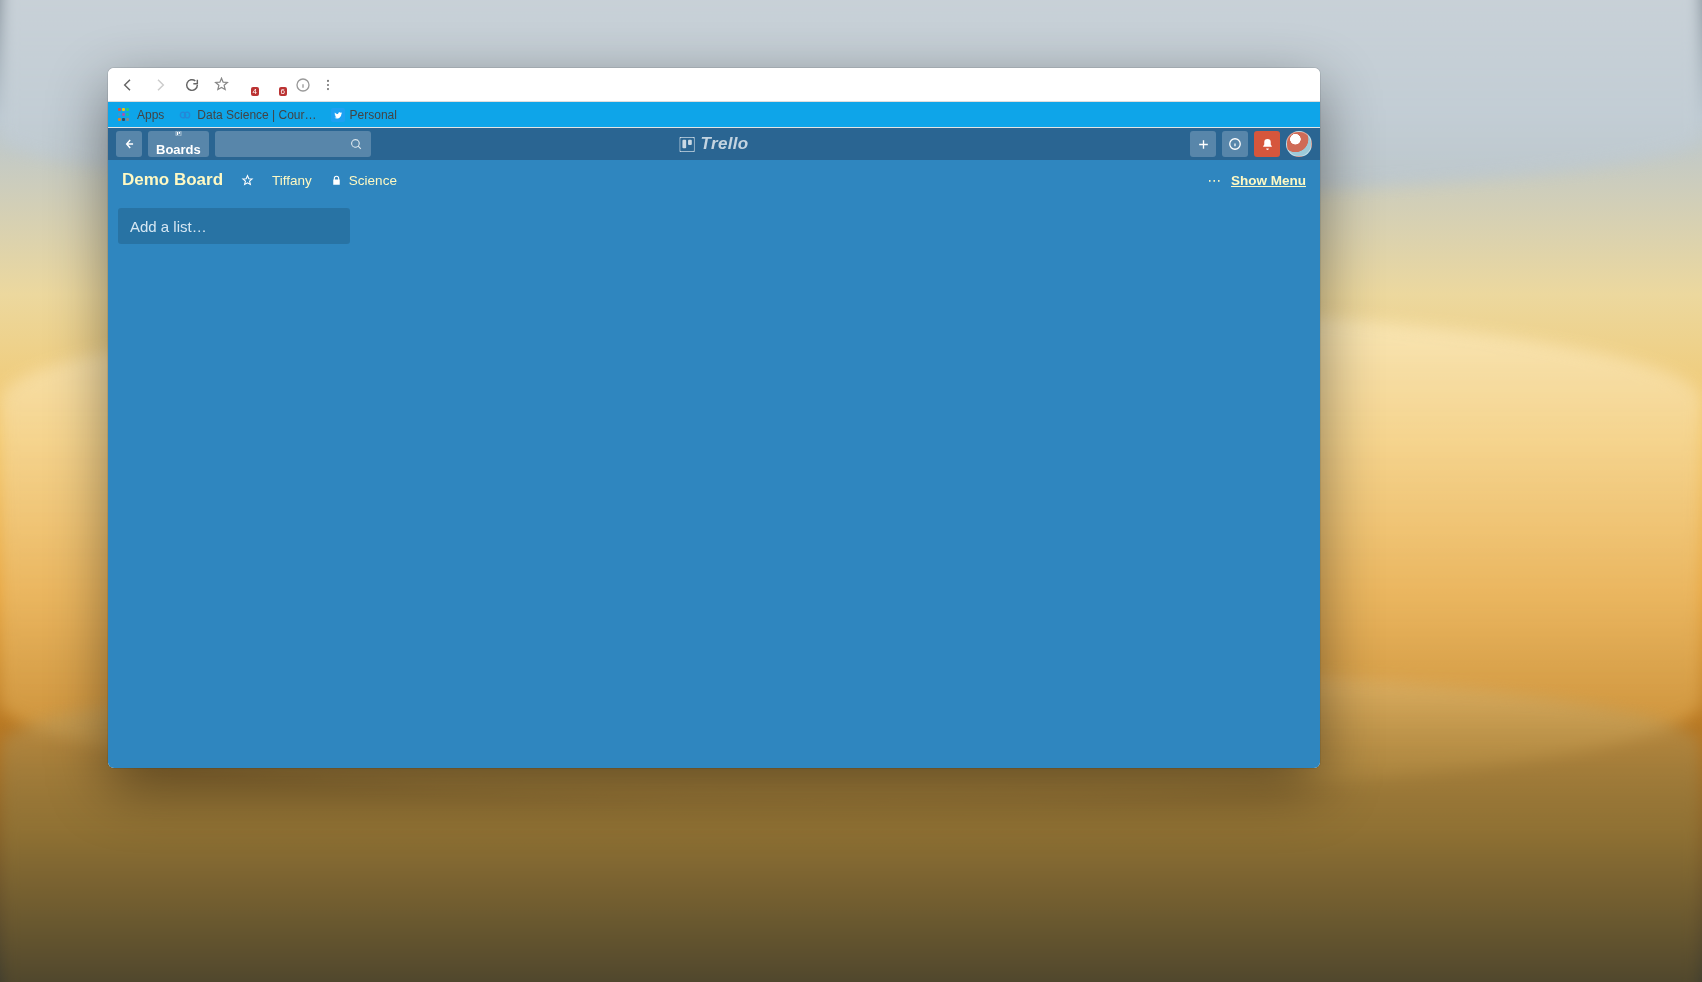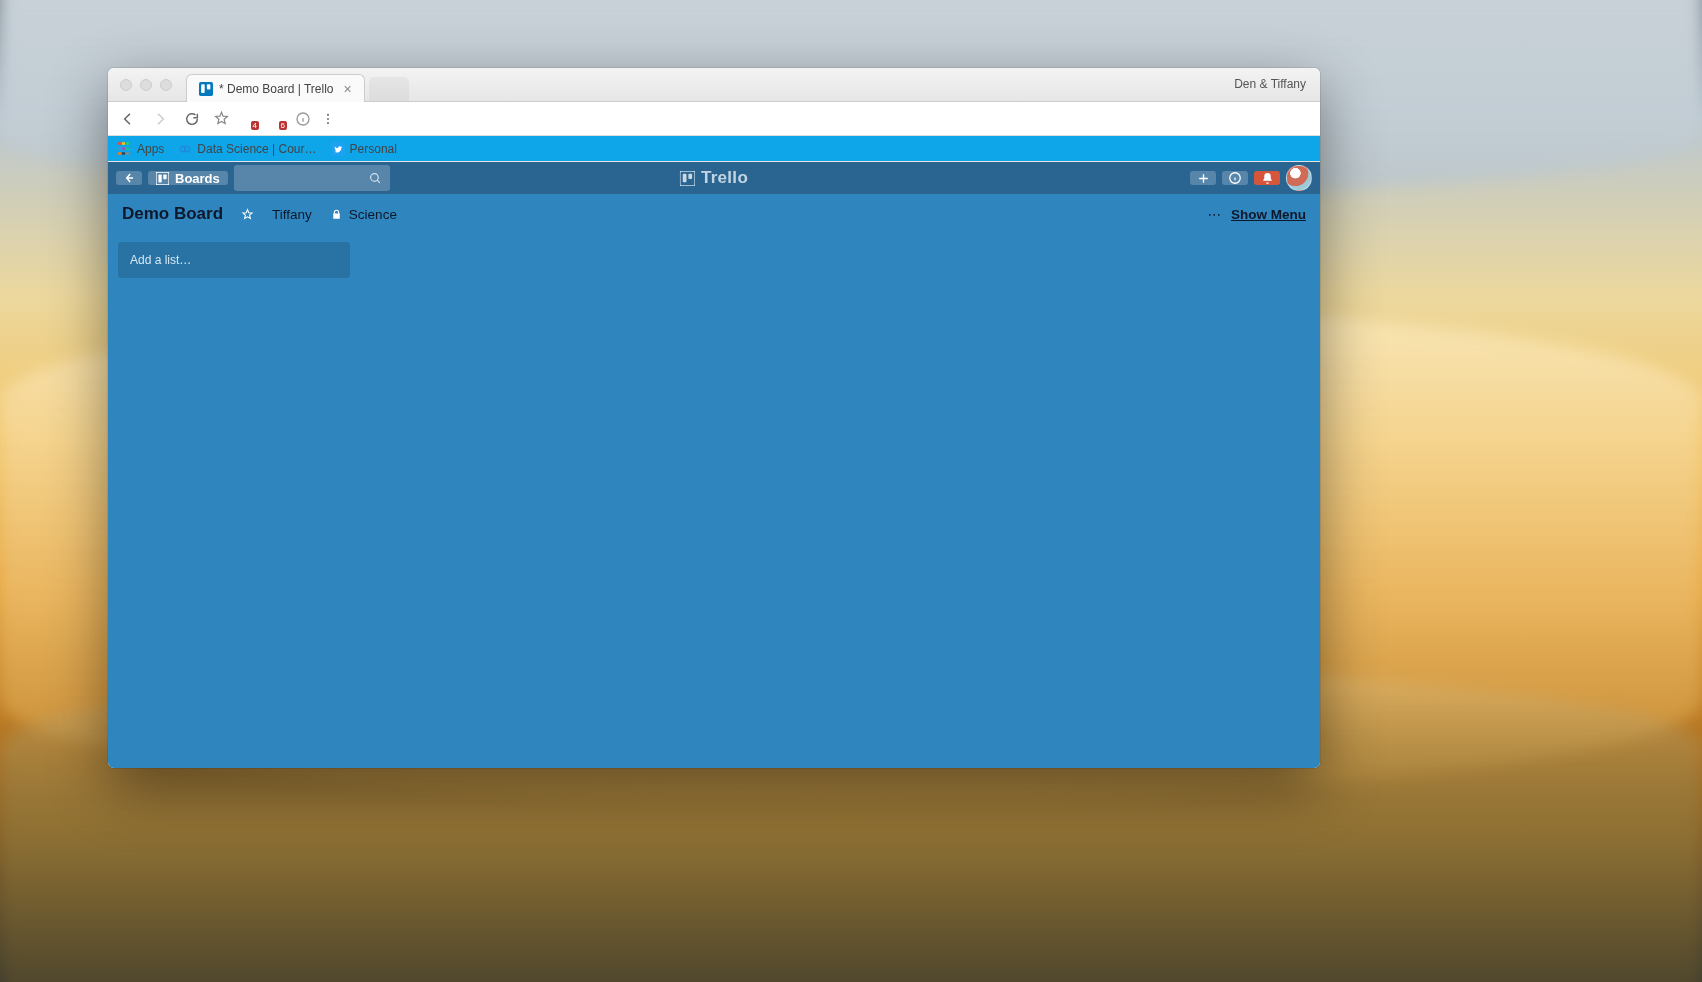--- a/index.html
+++ b/index.html
@@ -54,75 +54,55 @@
 .bookmarks { height:26px; background:#0ea5e9; border-bottom:1px solid #e4e4e4; display:flex; align-items:center; padding:0 10px; gap:14px; font-size:12px; color:#444; }
 .bm-item { display:flex; align-items:center; gap:5px; }
 .bm-apps { width:14px; height:14px; display:inline-flex; flex-wrap:wrap; gap:1px; }
 .bm-apps span { width:3px; height:3px; border-radius:1px; }
 
 
 .trello { flex:1; display:flex; flex-direction:column; min-height:0; }
 .t-header {
   height:32px; background:#2a6592; display:flex; align-items:center; padding:0 8px; gap:6px; position:relative;
 }
-.t-btn { height:14px; min-width:26px; padding:0 8px; border-radius:3px; background:rgba(255,255,255,.22); color:#fff; display:flex; align-items:center; justify-content:center; gap:6px; font-size:13px; font-weight:600; }
+.t-btn { height:26px; min-width:26px; padding:0 8px; border-radius:3px; background:rgba(255,255,255,.22); color:#fff; display:flex; align-items:center; justify-content:center; gap:6px; font-size:13px; font-weight:600;flex-direction:column; }
 .t-btn.icon-only { width:26px; padding:0; }
 .t-search { width:156px; height:26px; border-radius:3px; background:rgba(255,255,255,.22); display:flex; align-items:center; justify-content:flex-end; padding:0 8px; }
 .t-search svg { width:13px; height:13px; fill:#dfe9f0; }
-.t-logo { position:absolute; left:50%; top:50%; transform:translate(-50%,-50%); display:flex; align-items:center; gap:6px; color:rgba(255,255,255,.72); font-weight:700; font-size:17px; letter-spacing:.3px; font-family: "Brush Script MT","Segoe Script",cursive; }
+.t-logo { position:absolute; left:50%; top:50%; transform:translate(-50%,-50%); display:flex; align-items:center; gap:6px; color:rgba(255,255,255,.72); font-style:italic; font-weight:700; font-size:17px; letter-spacing:.3px; font-family: "Brush Script MT","Segoe Script",cursive; }
 .t-logo svg { width:15px; height:15px; }
 .t-right { margin-left:auto; display:flex; align-items:center; gap:6px; }
 .t-notif { background:#d6563c; }
 .t-avatar { width:26px; height:26px; border-radius:50%; background:radial-gradient(circle at 35% 30%, #fff 0 22%, #cf6b57 24% 55%, #9dcad9 58% 100%); border:1px solid rgba(255,255,255,.4); }
 
-.board-bar { height:40px; background:#2f86bf; display:flex; align-items:center; padding:0 14px; gap:18px; color:#0f172a; }
+.board-bar { height:40px; background:#2f86bf; display:flex; align-items:center; padding:0 14px; gap:18px; color:#fef9c3; }
 .board-name { font-size:17px; font-weight:800; }
 .board-chip { display:flex; align-items:center; gap:6px; font-size:13.5px; }
 .board-chip svg { width:13px; height:13px; }
 .show-menu { margin-left:auto; display:flex; align-items:center; gap:8px; font-size:13.5px; }
 .show-menu .link { text-decoration:underline; font-weight:600; }
 
 .board-canvas { flex:1; background:#2f86bf; padding:8px 10px; }
 .add-list {
   width:232px; height:36px; border-radius:3px; background:rgba(0,0,0,.14);
-  color:#d6e7f3; display:flex; align-items:center; padding:0 12px; font-size:12px;
+  color:#d6e7f3; display:flex; align-items:center; padding:0 12px; font-size:15px;
 }
 
 svg { display:block; }
 </style>
 </head>
 <body>
 
 <div class="desktop">
   <div class="cloud-band cloud-top"></div>
   <div class="cloud-band cloud-mid"></div>
   <div class="cloud-band cloud-low"></div>
 
   <div class="browser">
 
-    <div class="titlebar">
-      <div class="traffic">
-        <div class="dot"></div>
-        <div class="dot"></div>
-        <div class="dot"></div>
-      </div>
-      <div class="tab">
-        <span class="favicon">
-          <svg viewBox="0 0 16 16">
-              <rect width="16" height="16" rx="2" fill="#0079bf"></rect>
-              <rect x="2.5" y="2.5" width="4" height="10" rx="1" fill="#fff"></rect>
-              <rect x="9" y="2.5" width="4" height="6" rx="1" fill="#fff"></rect>
-            </svg>
-        </span>
-        <span>* Demo Board | Trello</span>
-        <span class="tab-close">×</span>
-      </div>
-      <div class="ghost-tab"></div>
-      <div class="profile-label">Den &amp; Tiffany</div>
-    </div>
 
     <div class="toolbar">
       <span class="nav-ico">
         <svg width="16" height="16" viewBox="0 0 24 24" fill="none" stroke="#666" stroke-width="2.2">
             <path d="M15 4l-8 8 8 8"></path>
           </svg>
       </span>
       <span class="nav-ico disabled">
         <svg width="16" height="16" viewBox="0 0 24 24" fill="none" stroke="#ccc" stroke-width="2.2">
             <path d="M9 4l8 8-8 8"></path>

